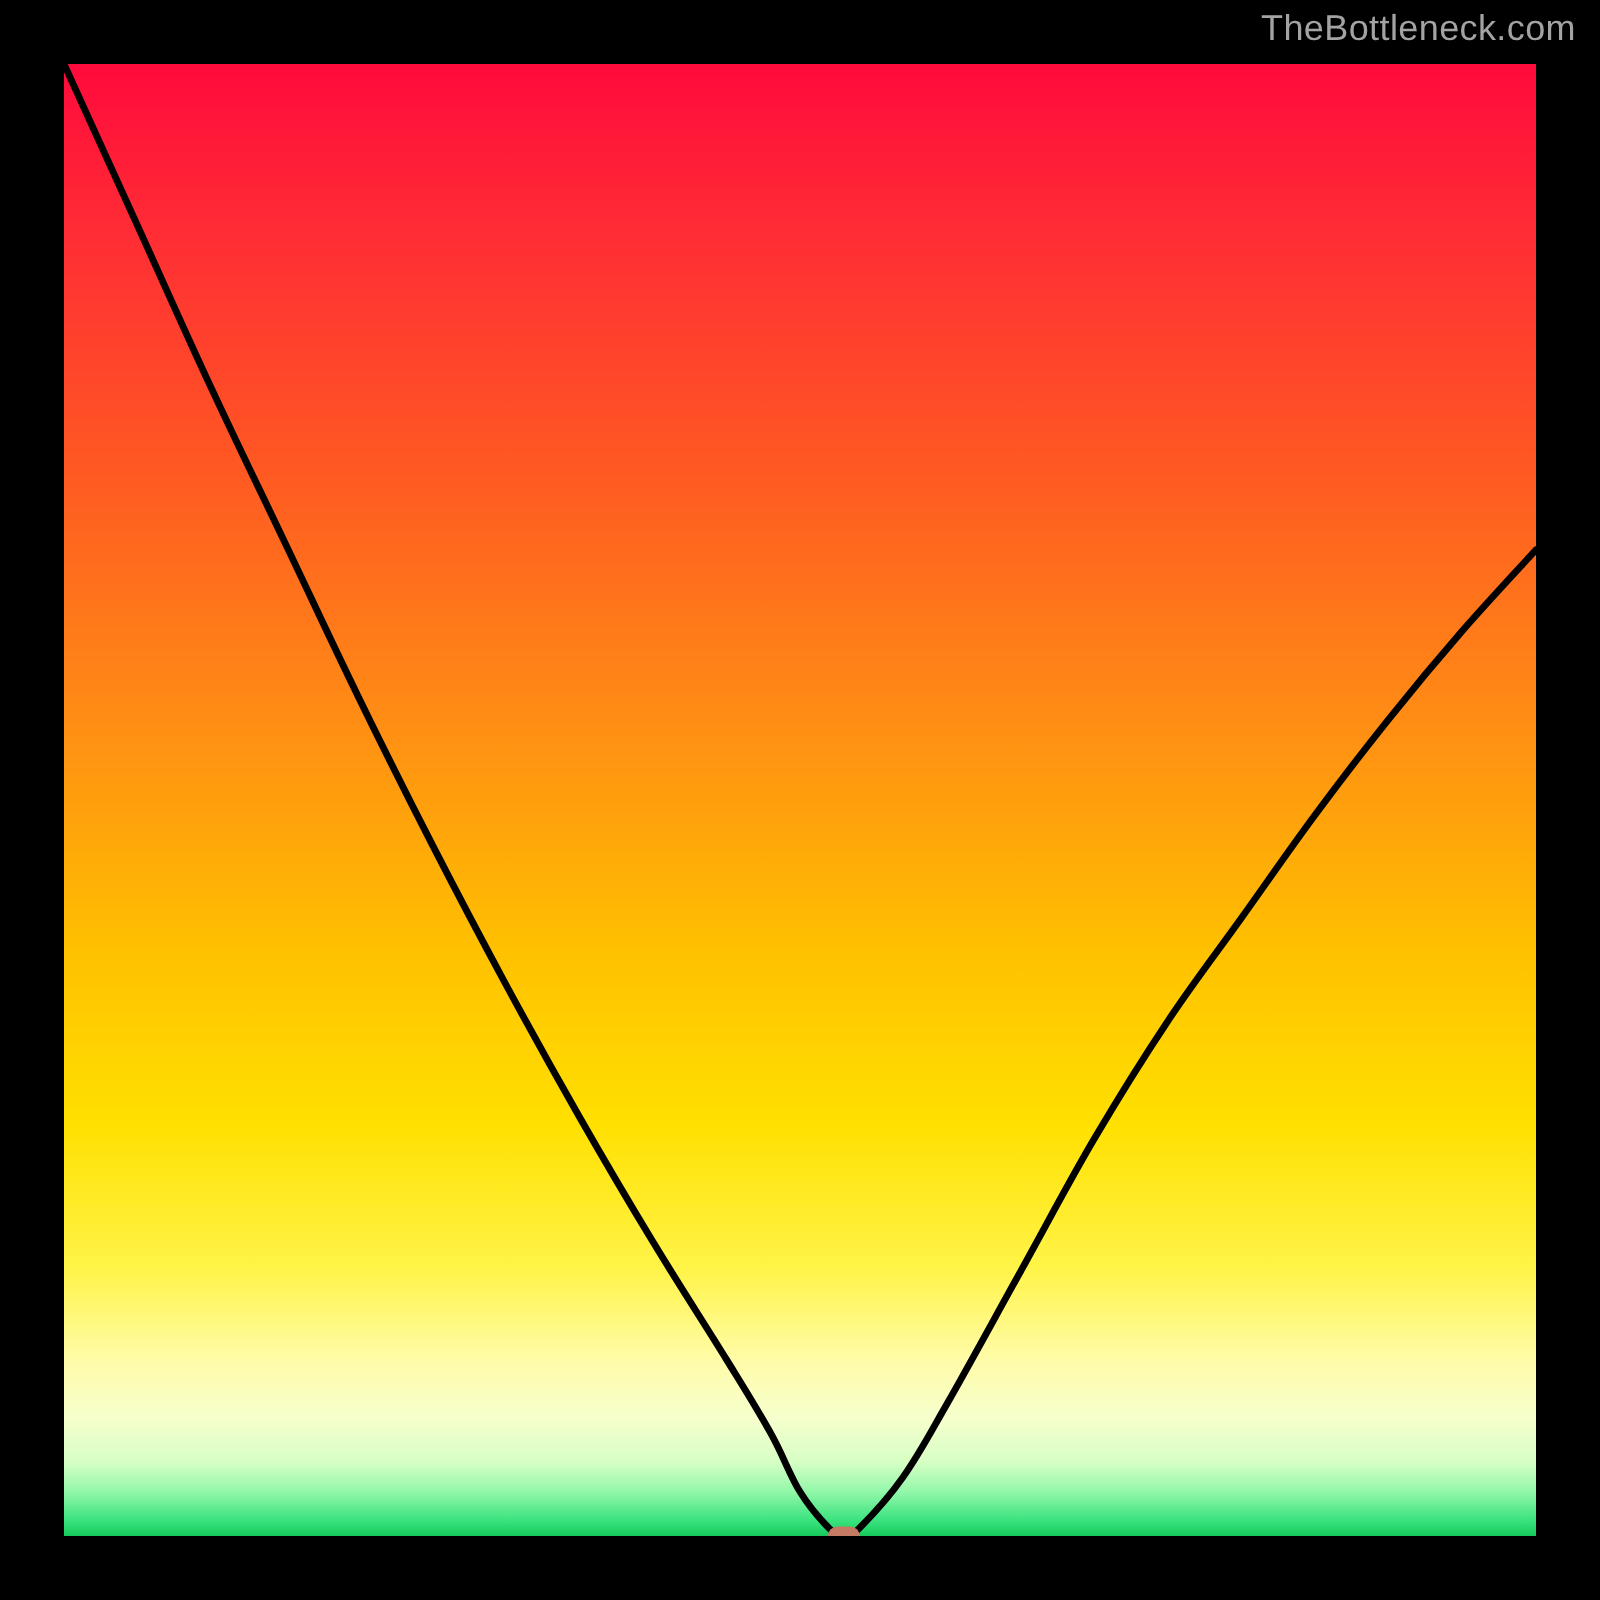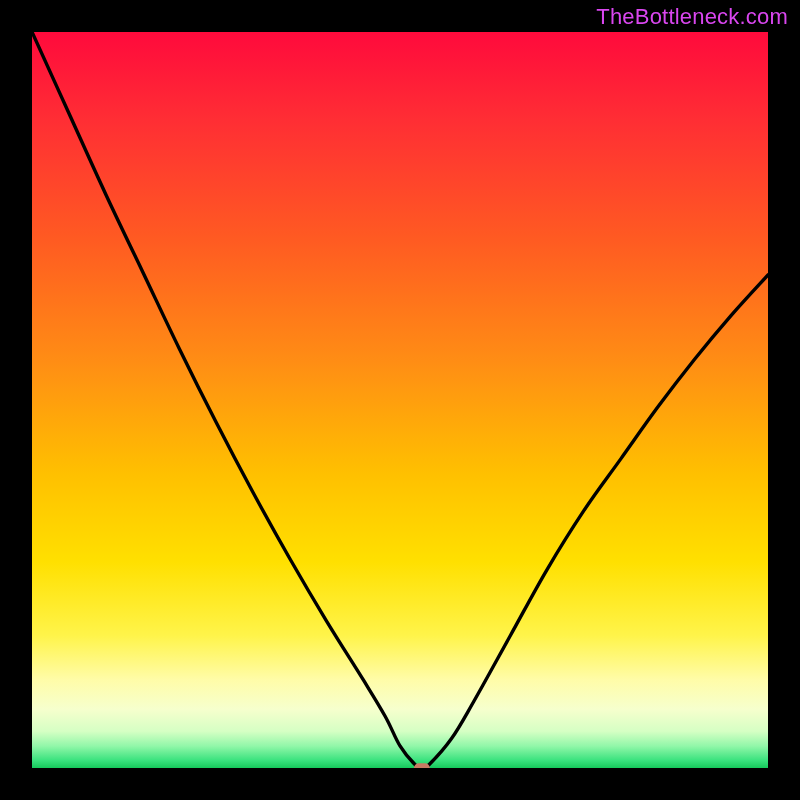--- a/index.html
+++ b/index.html
@@ -14,22 +14,22 @@
   .frame {
     position: relative;
     width: 800px;
     height: 800px;
     background: #000;
   }
   .watermark {
     position: absolute;
     top: 4px;
     right: 12px;
-    color: #d946ef;
-    font-size: 22px;
+    color: #a3a3a3;
+    font-size: 18px;
     font-weight: 500;
     letter-spacing: 0.2px;
     user-select: none;
   }
   .plot {
     position: absolute;
     left: 32px;
     top: 32px;
     width: 736px;
     height: 736px;

